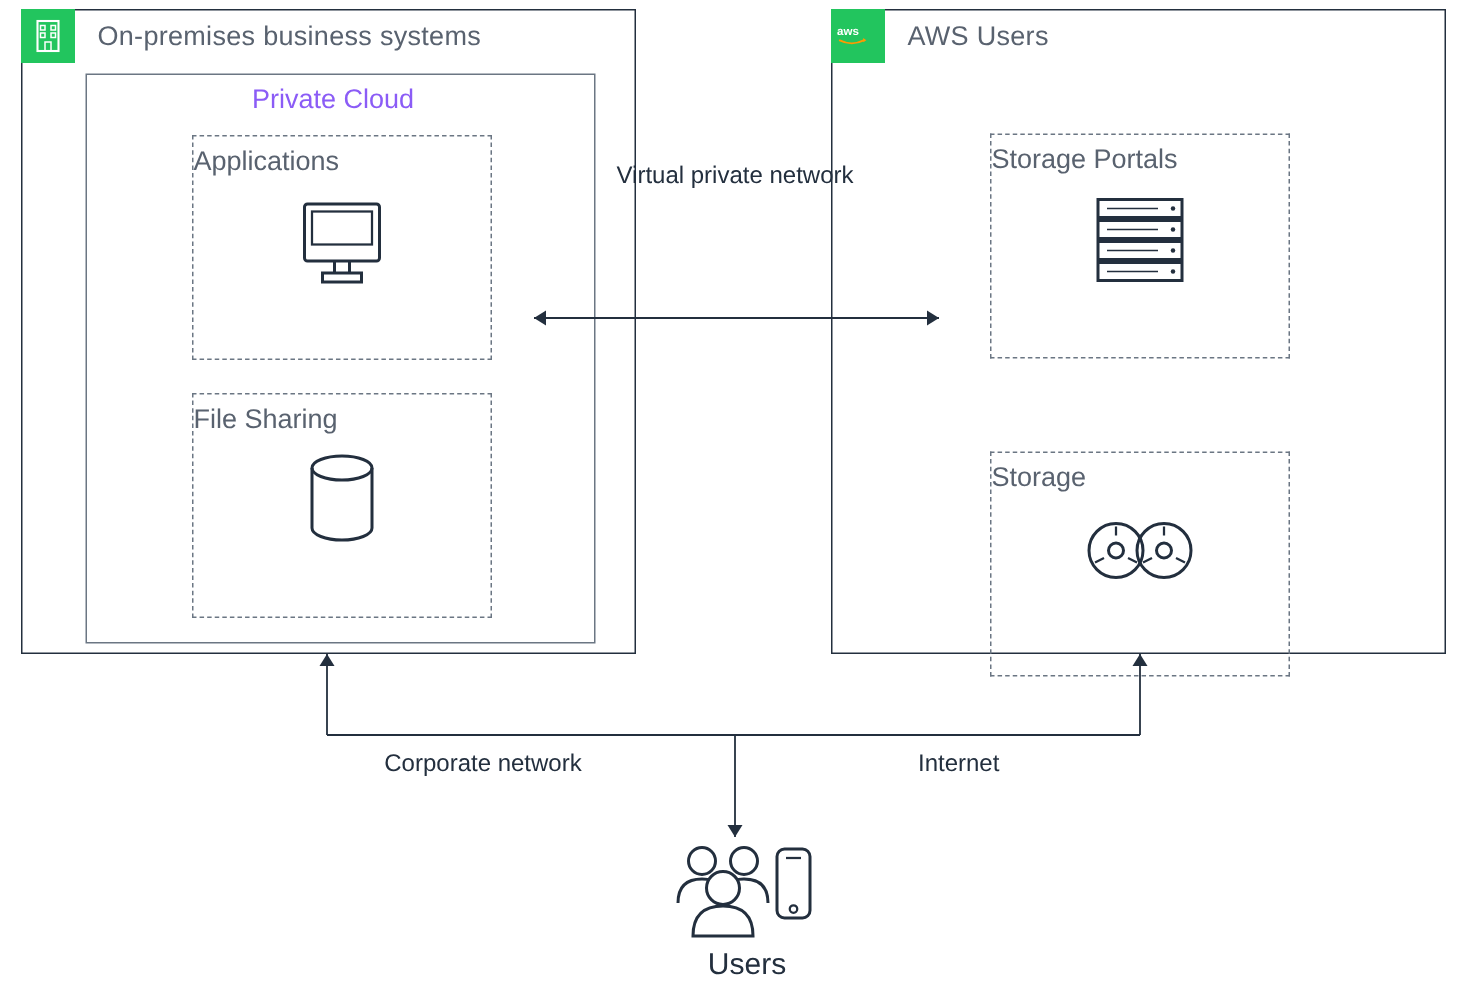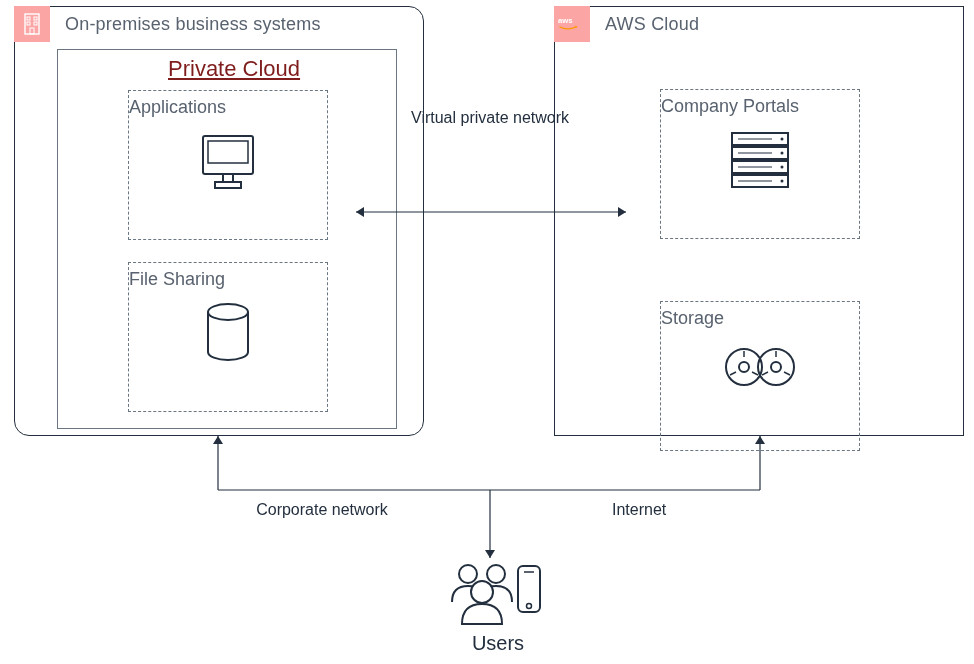--- a/index.html
+++ b/index.html
@@ -21,34 +21,33 @@
     font-size: 18px;
     color: #59626f;
     letter-spacing: 0.2px;
   }
   .group-corner {
     position: absolute;
     top: -1px;
     left: -1px;
     width: 36px;
     height: 36px;
-    background: #fca5a5;
+    background: #22c55e;
     display: flex;
     align-items: center;
     justify-content: center;
   }
   .inner-box {
     position: absolute;
     border: 1px solid #6b7683;
   }
   .inner-label {
     position: absolute;
-    font-size: 22px;
-    color: #7f1d1d;
-    text-decoration: underline;
+    font-size: 18px;
+    color: #8b5cf6;
   }
   .dashed-box {
     position: absolute;
     border: 1px dashed #6b7683;
     text-align: left;
   }
   .dashed-label {
     font-size: 18px;
     color: #59626f;
     margin-top: 6px;
@@ -64,21 +63,21 @@
     font-size: 16px;
     color: #232f3e;
     text-align: center;
     line-height: 1.3;
   }
   svg { display: block; }
 </style>
 </head>
 <body>
 
-<div class="group-box" style="left:14px; top:6px; width:410px; height:430px;border-radius:15px;">
+<div class="group-box" style="left:14px; top:6px; width:410px; height:430px;">
   <div class="group-corner">
     <svg width="24" height="24" viewBox="0 0 24 24">
       <rect x="5" y="2" width="14" height="20" fill="none" stroke="#ffffff" stroke-width="1.4"></rect>
       <rect x="7" y="5" width="3" height="3" fill="none" stroke="#ffffff" stroke-width="1"></rect>
       <rect x="14" y="5" width="3" height="3" fill="none" stroke="#ffffff" stroke-width="1"></rect>
       <rect x="7" y="10" width="3" height="3" fill="none" stroke="#ffffff" stroke-width="1"></rect>
       <rect x="14" y="10" width="3" height="3" fill="none" stroke="#ffffff" stroke-width="1"></rect>
       <rect x="10" y="16" width="4" height="6" fill="none" stroke="#ffffff" stroke-width="1"></rect>
     </svg>
   </div>
@@ -113,24 +112,24 @@
 </div>
 
 <div class="group-box" style="left:554px; top:6px; width:410px; height:430px;">
   <div class="group-corner">
     <svg width="28" height="18" viewBox="0 0 40 24">
       <text x="0" y="11" font-size="11" font-weight="bold" fill="#ffffff" font-family="Arial">aws</text>
       <path d="M 2 16 Q 14 22 26 16" fill="none" stroke="#ff9900" stroke-width="1.8"></path>
       <path d="M 25 14 L 28 16 L 25 18" fill="#ff9900"></path>
     </svg>
   </div>
-  <div class="group-label" style="left:50px; top:7px;">AWS Cloud</div>
+  <div class="group-label" style="left:50px; top:7px;">AWS Users</div>
 
   <div class="dashed-box" style="left:105px; top:82px; width:200px; height:150px;">
-    <div class="dashed-label">Company Portals</div>
+    <div class="dashed-label">Storage Portals</div>
     <div class="icon-wrap">
       <svg width="76" height="70" viewBox="0 0 76 70">
         <rect x="10" y="8" width="56" height="12" fill="none" stroke="#232f3e" stroke-width="2"></rect>
         <rect x="10" y="22" width="56" height="12" fill="none" stroke="#232f3e" stroke-width="2"></rect>
         <rect x="10" y="36" width="56" height="12" fill="none" stroke="#232f3e" stroke-width="2"></rect>
         <rect x="10" y="50" width="56" height="12" fill="none" stroke="#232f3e" stroke-width="2"></rect>
         <line x1="16" y1="14" x2="50" y2="14" stroke="#232f3e" stroke-width="1"></line>
         <line x1="16" y1="28" x2="50" y2="28" stroke="#232f3e" stroke-width="1"></line>
         <line x1="16" y1="42" x2="50" y2="42" stroke="#232f3e" stroke-width="1"></line>
         <line x1="16" y1="56" x2="50" y2="56" stroke="#232f3e" stroke-width="1"></line>

